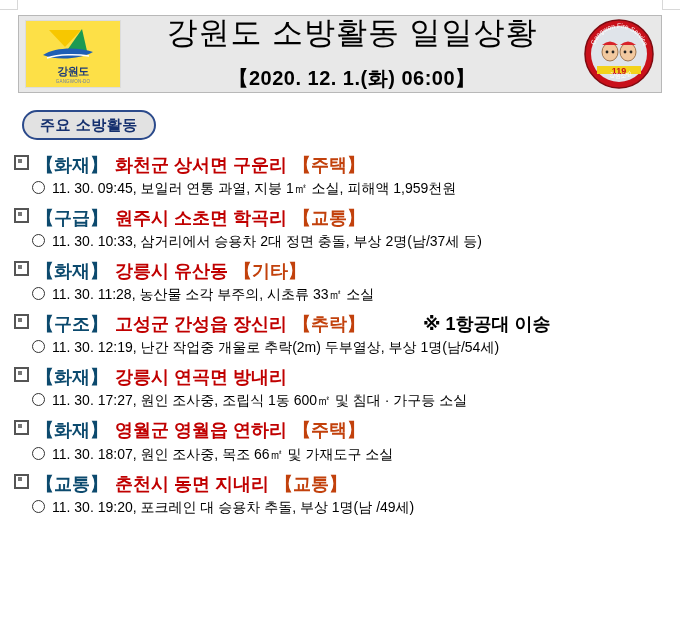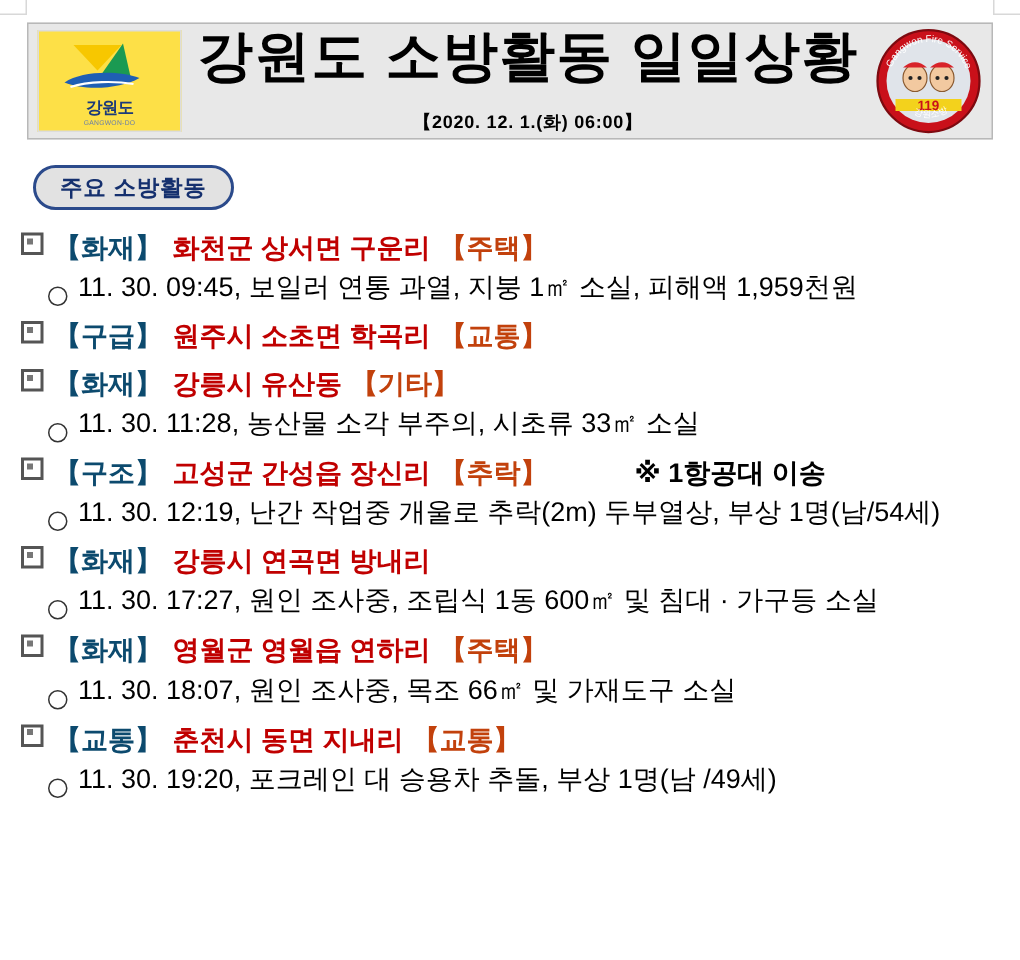--- a/index.html
+++ b/index.html
@@ -64,28 +64,28 @@
     font-size: 4.5px;
     color: #6a7fa8;
     letter-spacing: 0.2px;
   }
   .header-center {
     flex: 1;
     text-align: center;
     padding: 0 4px;
   }
   .header-title {
-    font-size: 37px;
-    font-weight: bold;
+    font-size: 31px;
+    font-weight: normal;
     letter-spacing: 1px;
     line-height: 1.08;
     white-space: nowrap;
   }
   .header-date {
-    font-size: 12px;
+    font-size: 20px;
     font-weight: bold;
     letter-spacing: 0.5px;
     margin-top: 16px;
     white-space: nowrap;
   }
   .header-emblem {
     width: 72px;
     height: 72px;
     margin-right: 6px;
     position: relative;
@@ -153,22 +153,22 @@
   .kind { color: #c2410c; }
   .note {
     color: #000000;
     font-size: 18px;
     font-weight: bold;
     margin-left: 58px;
   }
 
   .entry-body {
     display: flex;
-    align-items: flex-end;
-    font-size: 18px;
+    align-items: center;
+    font-size: 14px;
     line-height: 1.5;
     margin-left: 18px;
     white-space: nowrap;
   }
   .bullet-circ {
     display: inline-block;
     width: 11px;
     height: 11px;
     border: 1.5px solid #333333;
     border-radius: 50%;
@@ -249,20 +249,24 @@
   </div>
 
   <div class="entry">
     <div class="entry-head">
       <span class="bullet-sq"></span>
       <span class="cat">【구급】</span>
       <span class="place">원주시 소초면 학곡리</span>
       <span class="kind">【교통】</span>
       <span class="note"></span>
     </div>
+    <div class="entry-body">
+      <span class="bullet-circ"></span>
+      <span>11. 30. 10:33,  삼거리에서  승용차  2대  정면  충돌, 부상 2명(남/37세 등)</span>
+    </div>
   </div>
 
   <div class="entry">
     <div class="entry-head">
       <span class="bullet-sq"></span>
       <span class="cat">【화재】</span>
       <span class="place">강릉시 유산동</span>
       <span class="kind">【기타】</span>
       <span class="note"></span>
     </div>

